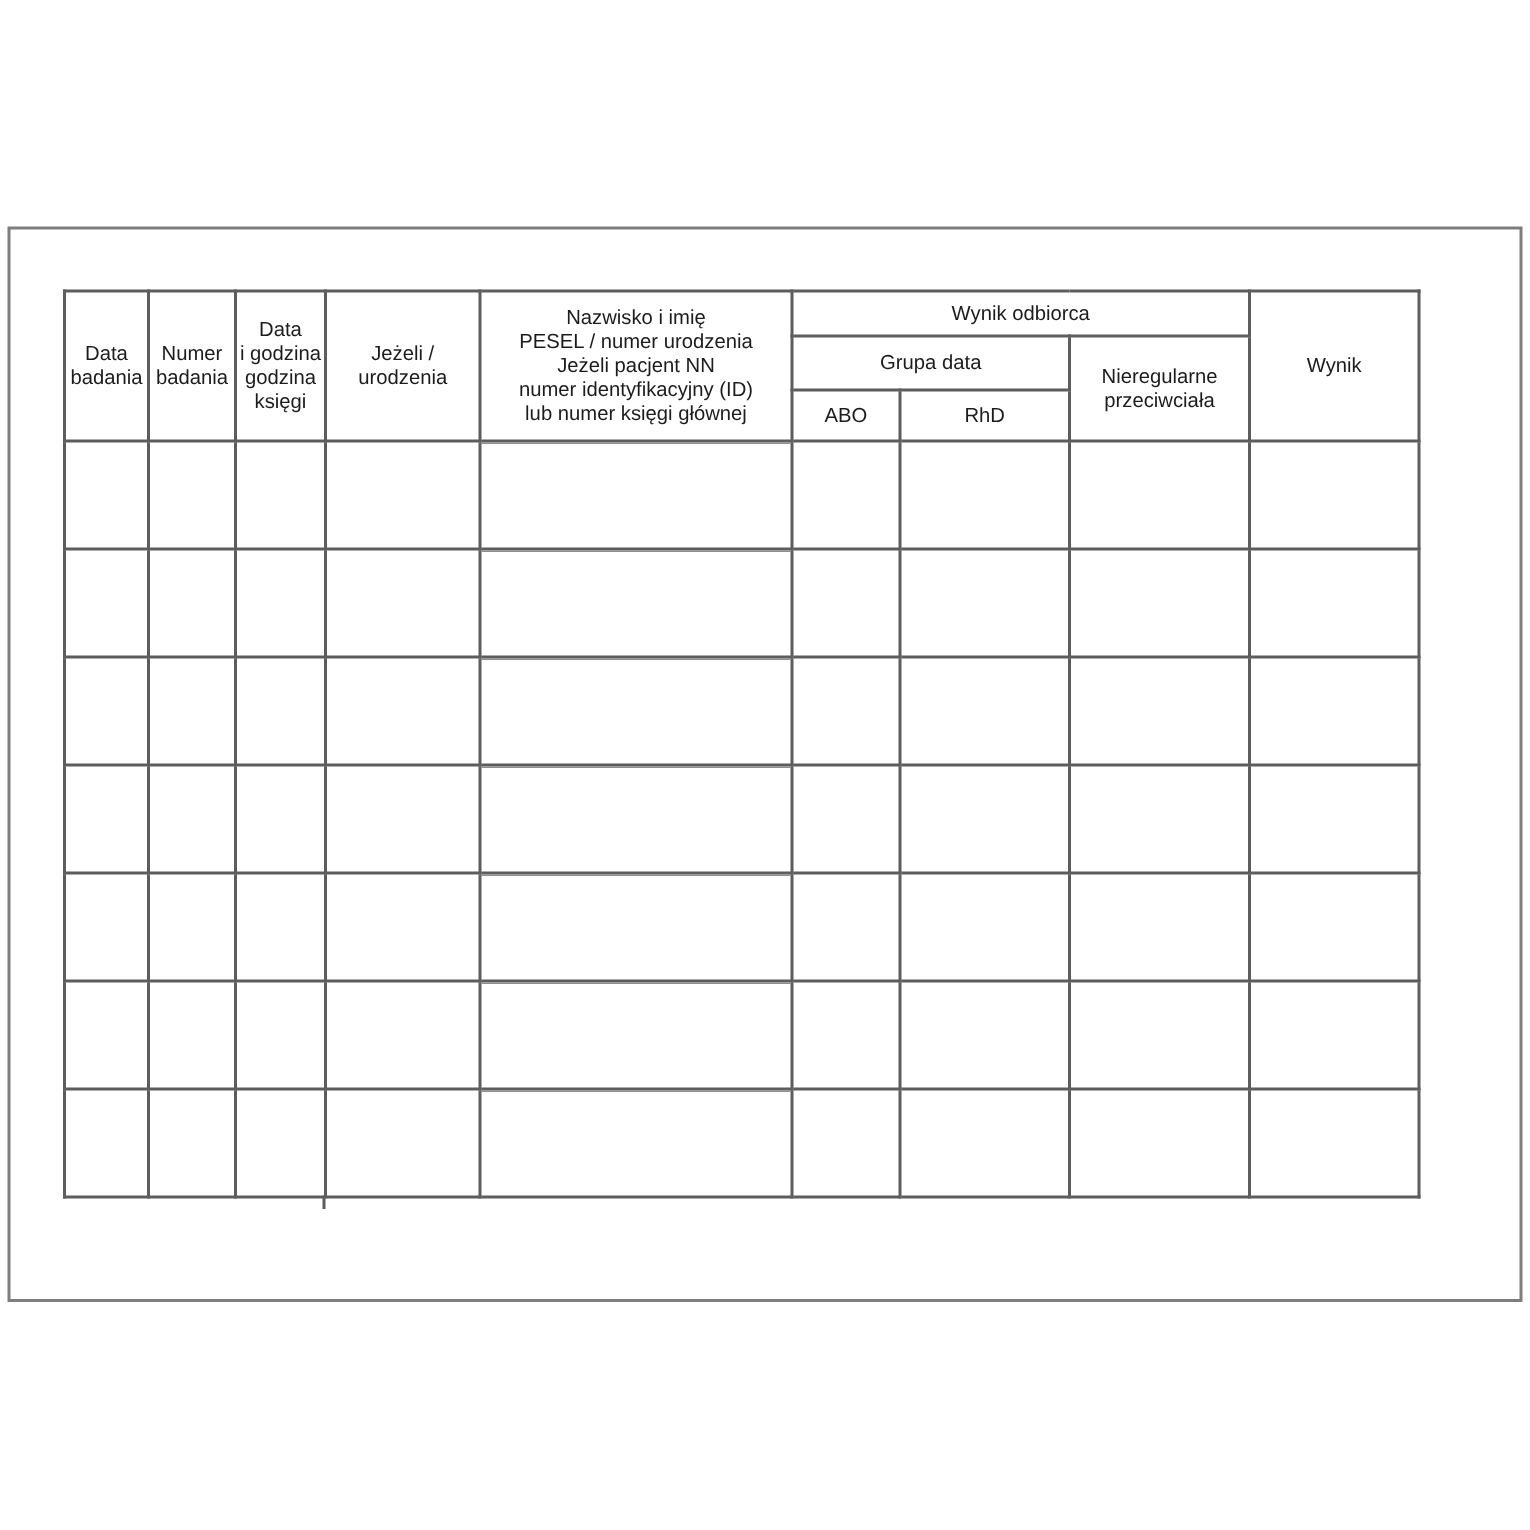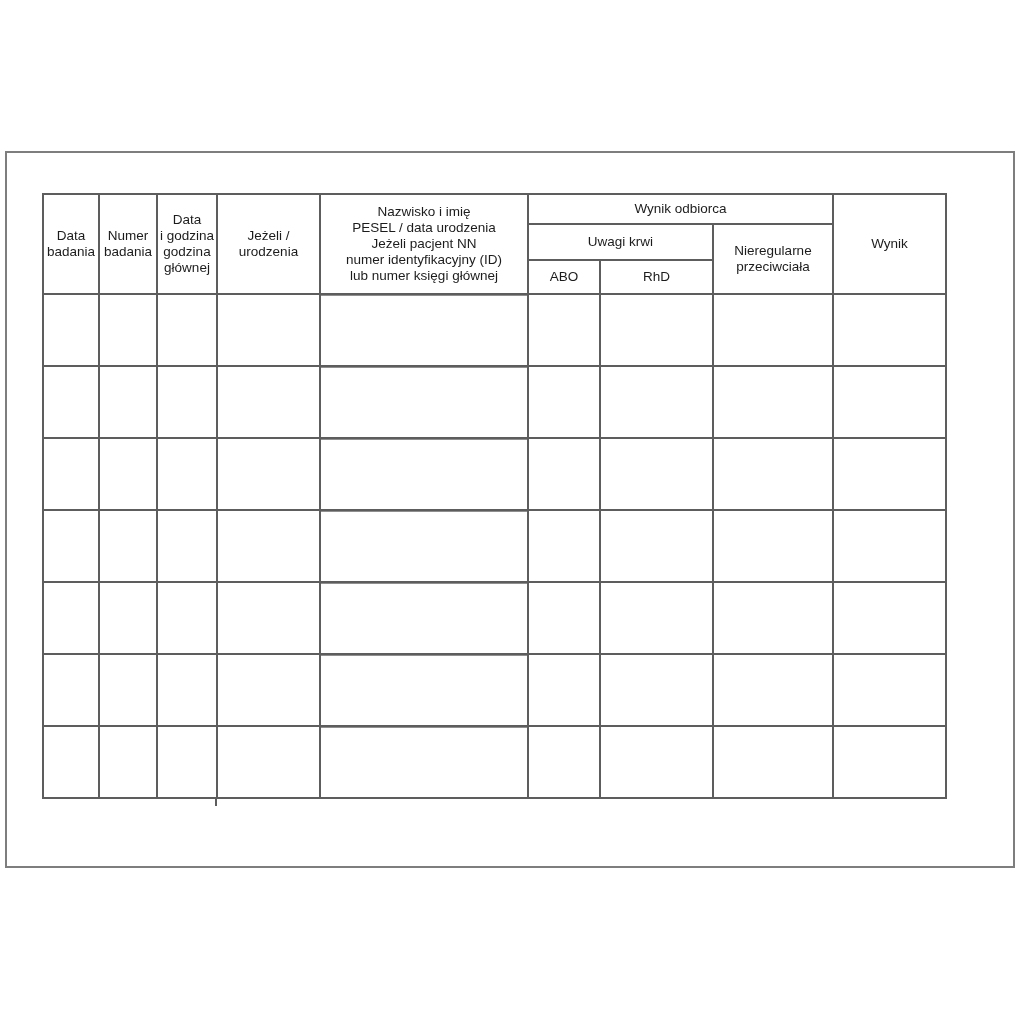--- a/index.html
+++ b/index.html
@@ -63,38 +63,38 @@
           <div>badania</div>
         </th>
         <th rowspan="3">
           <div>Numer</div>
           <div>badania</div>
         </th>
         <th rowspan="3">
           <div>Data</div>
           <div>i godzina</div>
           <div>godzina</div>
-          <div>głównej</div>
+          <div>księgi</div>
         </th>
         <th rowspan="3">
           <div>Jeżeli /</div>
           <div>urodzenia</div>
         </th>
         <th rowspan="3" class="patient-header">
           <div>Nazwisko i imię</div>
-          <div>PESEL / data urodzenia</div>
+          <div>PESEL / numer urodzenia</div>
           <div>Jeżeli pacjent NN</div>
           <div>numer identyfikacyjny (ID)</div>
           <div>lub numer księgi głównej</div>
         </th>
         <th colspan="3">Wynik odbiorca</th>
         <th rowspan="3">Wynik</th>
       </tr>
       <tr class="h2">
-        <th colspan="2">Uwagi krwi</th>
+        <th colspan="2">Grupa data</th>
         <th rowspan="2">
           <div>Nieregularne</div>
           <div>przeciwciała</div>
         </th>
       </tr>
       <tr class="h3">
         <th>ABO</th>
         <th>RhD</th>
       </tr>
     </thead>

